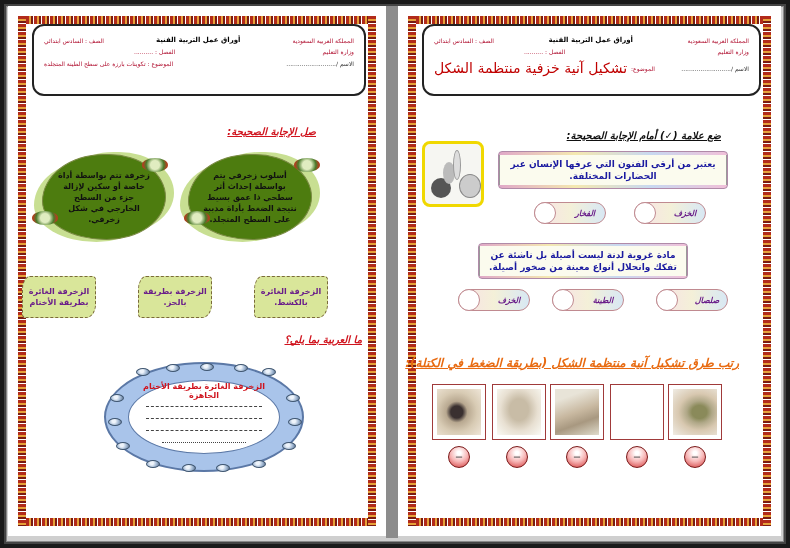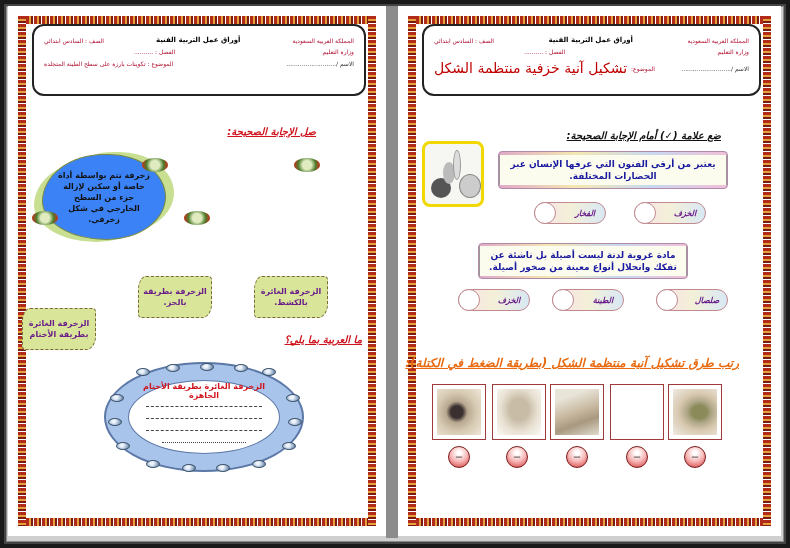--- a/index.html
+++ b/index.html
@@ -61,21 +61,21 @@
     font-weight: bold; font-style: italic; text-decoration: underline;
     font-size: 10px;
   }
   .red { color: #d0141e; }
   .dark { color: #111; }
   .orange { color: #e86a10; }
 
   
   .cloud {
     position: absolute; width: 124px; height: 86px;
-    background: #3b82f6;
+    background: #4d7c0f;
     border: 1px solid #7a8a44;
     border-radius: 50% 46% 48% 52% / 55% 50% 50% 45%;
     display: flex; align-items: center; justify-content: center;
     direction: rtl; text-align: center;
     font-size: 8px; font-weight: bold; color: #111; line-height: 11px;
     padding: 10px 14px;
     box-shadow: 10px -4px 0 -2px #c8df92, -10px 4px 0 -2px #c8df92;
   }
   .cloud-deco {
     position: absolute; width: 26px; height: 14px; border-radius: 50%;
@@ -185,36 +185,39 @@
       <span style="margin-left:90px">الفصل : ..........</span>
     </div>
     <div class="hc-row r3">
       <span class="dots">الاسم /..........................</span>
       <span>الموضوع : تكوينات بارزة على سطح الطينة المتجلدة</span>
     </div>
   </div>
 
   <div class="sec-title red" style="right:70px; top:120px;">صل الإجابة الصحيحة:</div>
 
+  <div class="cloud" style="left:180px; top:148px;">
+    <span>أسلوب زخرفي يتم بواسطة إحداث أثر سطحي ذا عمق بسيط نتيجة الضغط بأداة مدببة على السطح المتجلد.</span>
+  </div>
   <div class="cloud-deco" style="left:286px; top:152px;"></div>
   <div class="cloud-deco" style="left:176px; top:205px;"></div>
 
   <div class="cloud" style="left:34px; top:148px;">
     <span>زخرفة تتم بواسطة أداة خاصة أو سكين لإزالة جزء من السطح الخارجي في شكل زخرفي.</span>
   </div>
   <div class="cloud-deco" style="left:134px; top:152px;"></div>
   <div class="cloud-deco" style="left:24px; top:205px;"></div>
 
   <div class="banner" style="left:246px; top:270px;">
     <span>الزخرفة الغائرة بالكشط.</span>
   </div>
   <div class="banner" style="left:130px; top:270px;">
     <span>الزخرفة بطريقة بالحز.</span>
   </div>
-  <div class="banner" style="left:14px; top:270px;margin-top:32px;">
+  <div class="banner" style="left:14px; top:270px;">
     <span>الزخرفة الغائرة بطريقة الأختام</span>
   </div>
 
   <div class="sec-title red" style="right:24px; top:328px;">ما العربية بما يلي؟</div>
 
   <div class="ring">
     <div class="bead" style="left:30px; top:4px;"></div>
     <div class="bead" style="left:60px; top:0px;"></div>
     <div class="bead" style="left:94px; top:-1px;"></div>
     <div class="bead" style="left:128px; top:0px;"></div>

